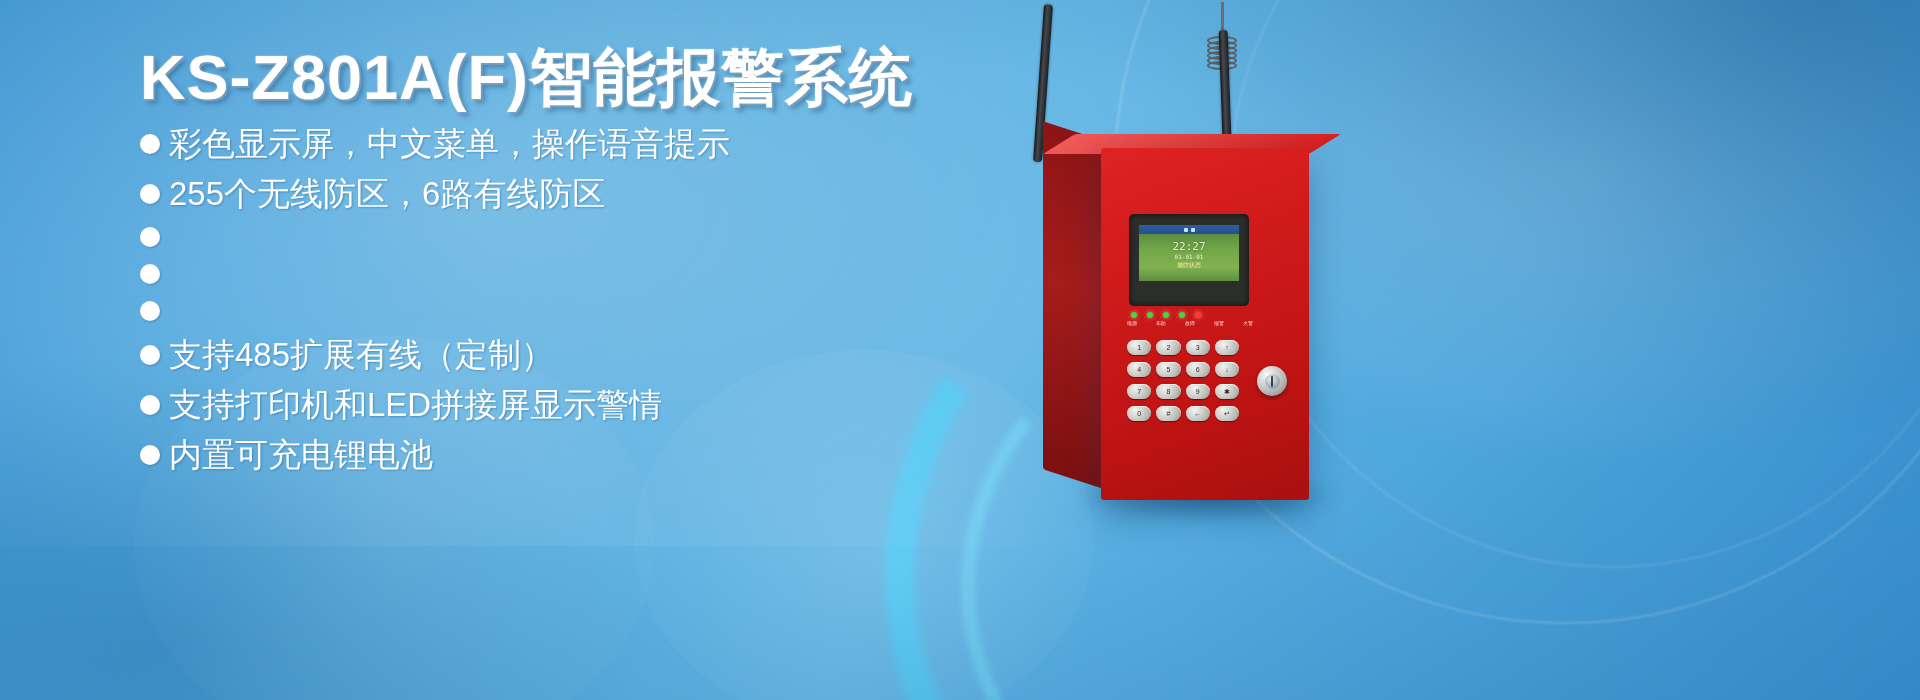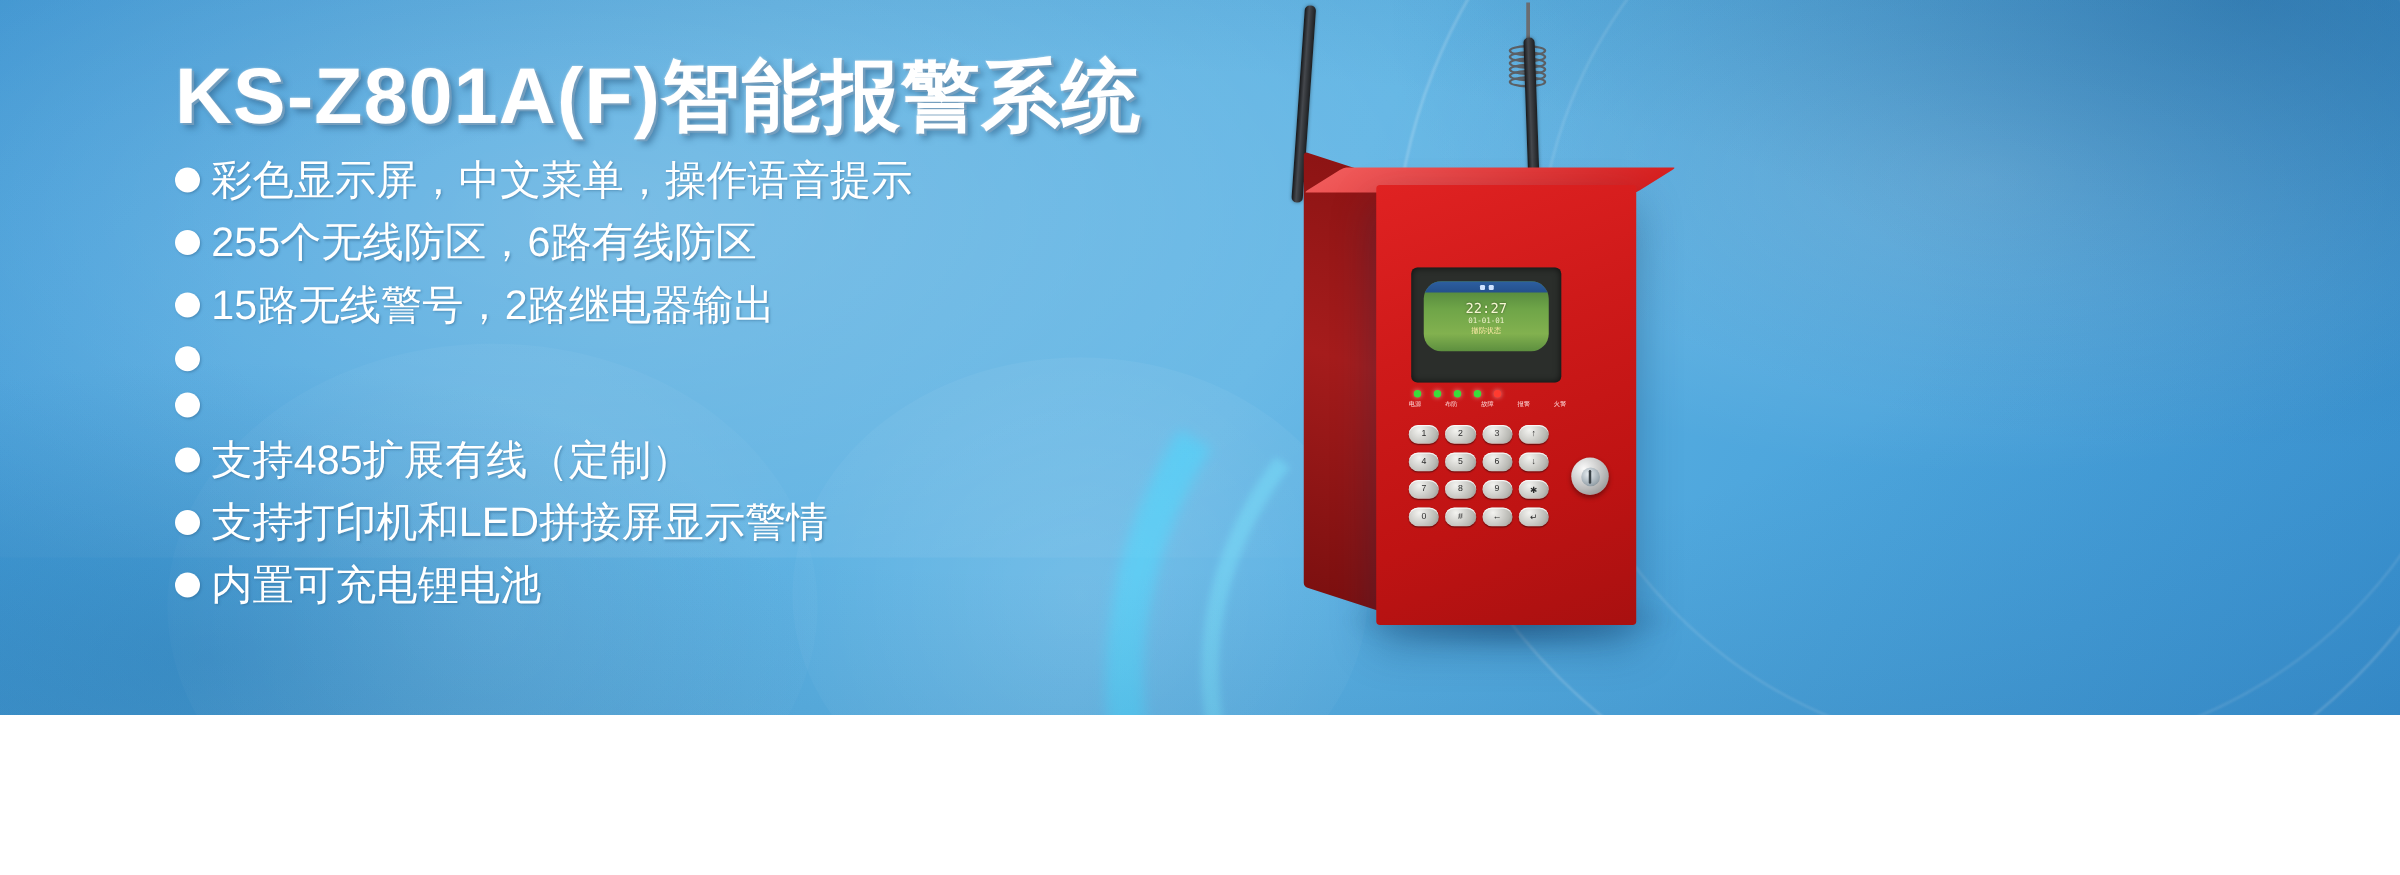--- a/index.html
+++ b/index.html
@@ -7,21 +7,21 @@
     padding: 0;
     background: #ffffff;
   }
   body {
     font-family: "Liberation Sans", sans-serif;
   }
 
   #banner {
     position: relative;
     width: 1920px;
-    height: 572px;
+    height: 700px;
     overflow: hidden;
     background: linear-gradient(118deg, #3f9ddc 0%, #55acdf 28%, #5fb4e4 52%, #4aa3db 78%, #3b96d6 100%);
   }
 
   
   .bg-layer { position: absolute; inset: 0; overflow: hidden; pointer-events: none; }
 
   .glow-top {
     position: absolute;
     left: -6%;
@@ -276,21 +276,21 @@
     border-radius: 5px;
     box-shadow: inset 0 0 6px rgba(0,0,0,0.7);
   }
   #lcd-screen {
     position: absolute;
     left: 10px;
     top: 11px;
     width: 100px;
     height: 56px;
     background: linear-gradient(180deg,#4a7d39 0%,#6fa548 40%,#82b14f 75%,#5d8f3f 100%);
-    border-radius: 14px;
+    border-radius: 0;
     overflow: hidden;
   }
   #lcd-statusbar {
     height: 9px;
     background: linear-gradient(180deg,#2d5fa0,#24508c);
     display: flex;
     align-items: center;
     justify-content: center;
     gap: 3px;
   }
@@ -431,21 +431,20 @@
       <li>
         <span class="bullet-dot"></span>
         <span class="feature-text">彩色显示屏，中文菜单，操作语音提示</span>
       </li>
       <li>
         <span class="bullet-dot"></span>
         <span class="feature-text">255个无线防区，6路有线防区</span>
       </li>
       <li>
         <span class="bullet-dot"></span>
-        <span class="feature-text">15路无线警号，2路继电器输出</span>
       </li>
       <li>
         <span class="bullet-dot"></span>
       </li>
       <li>
         <span class="bullet-dot"></span>
       </li>
       <li>
         <span class="bullet-dot"></span>
         <span class="feature-text">支持485扩展有线（定制）</span>

